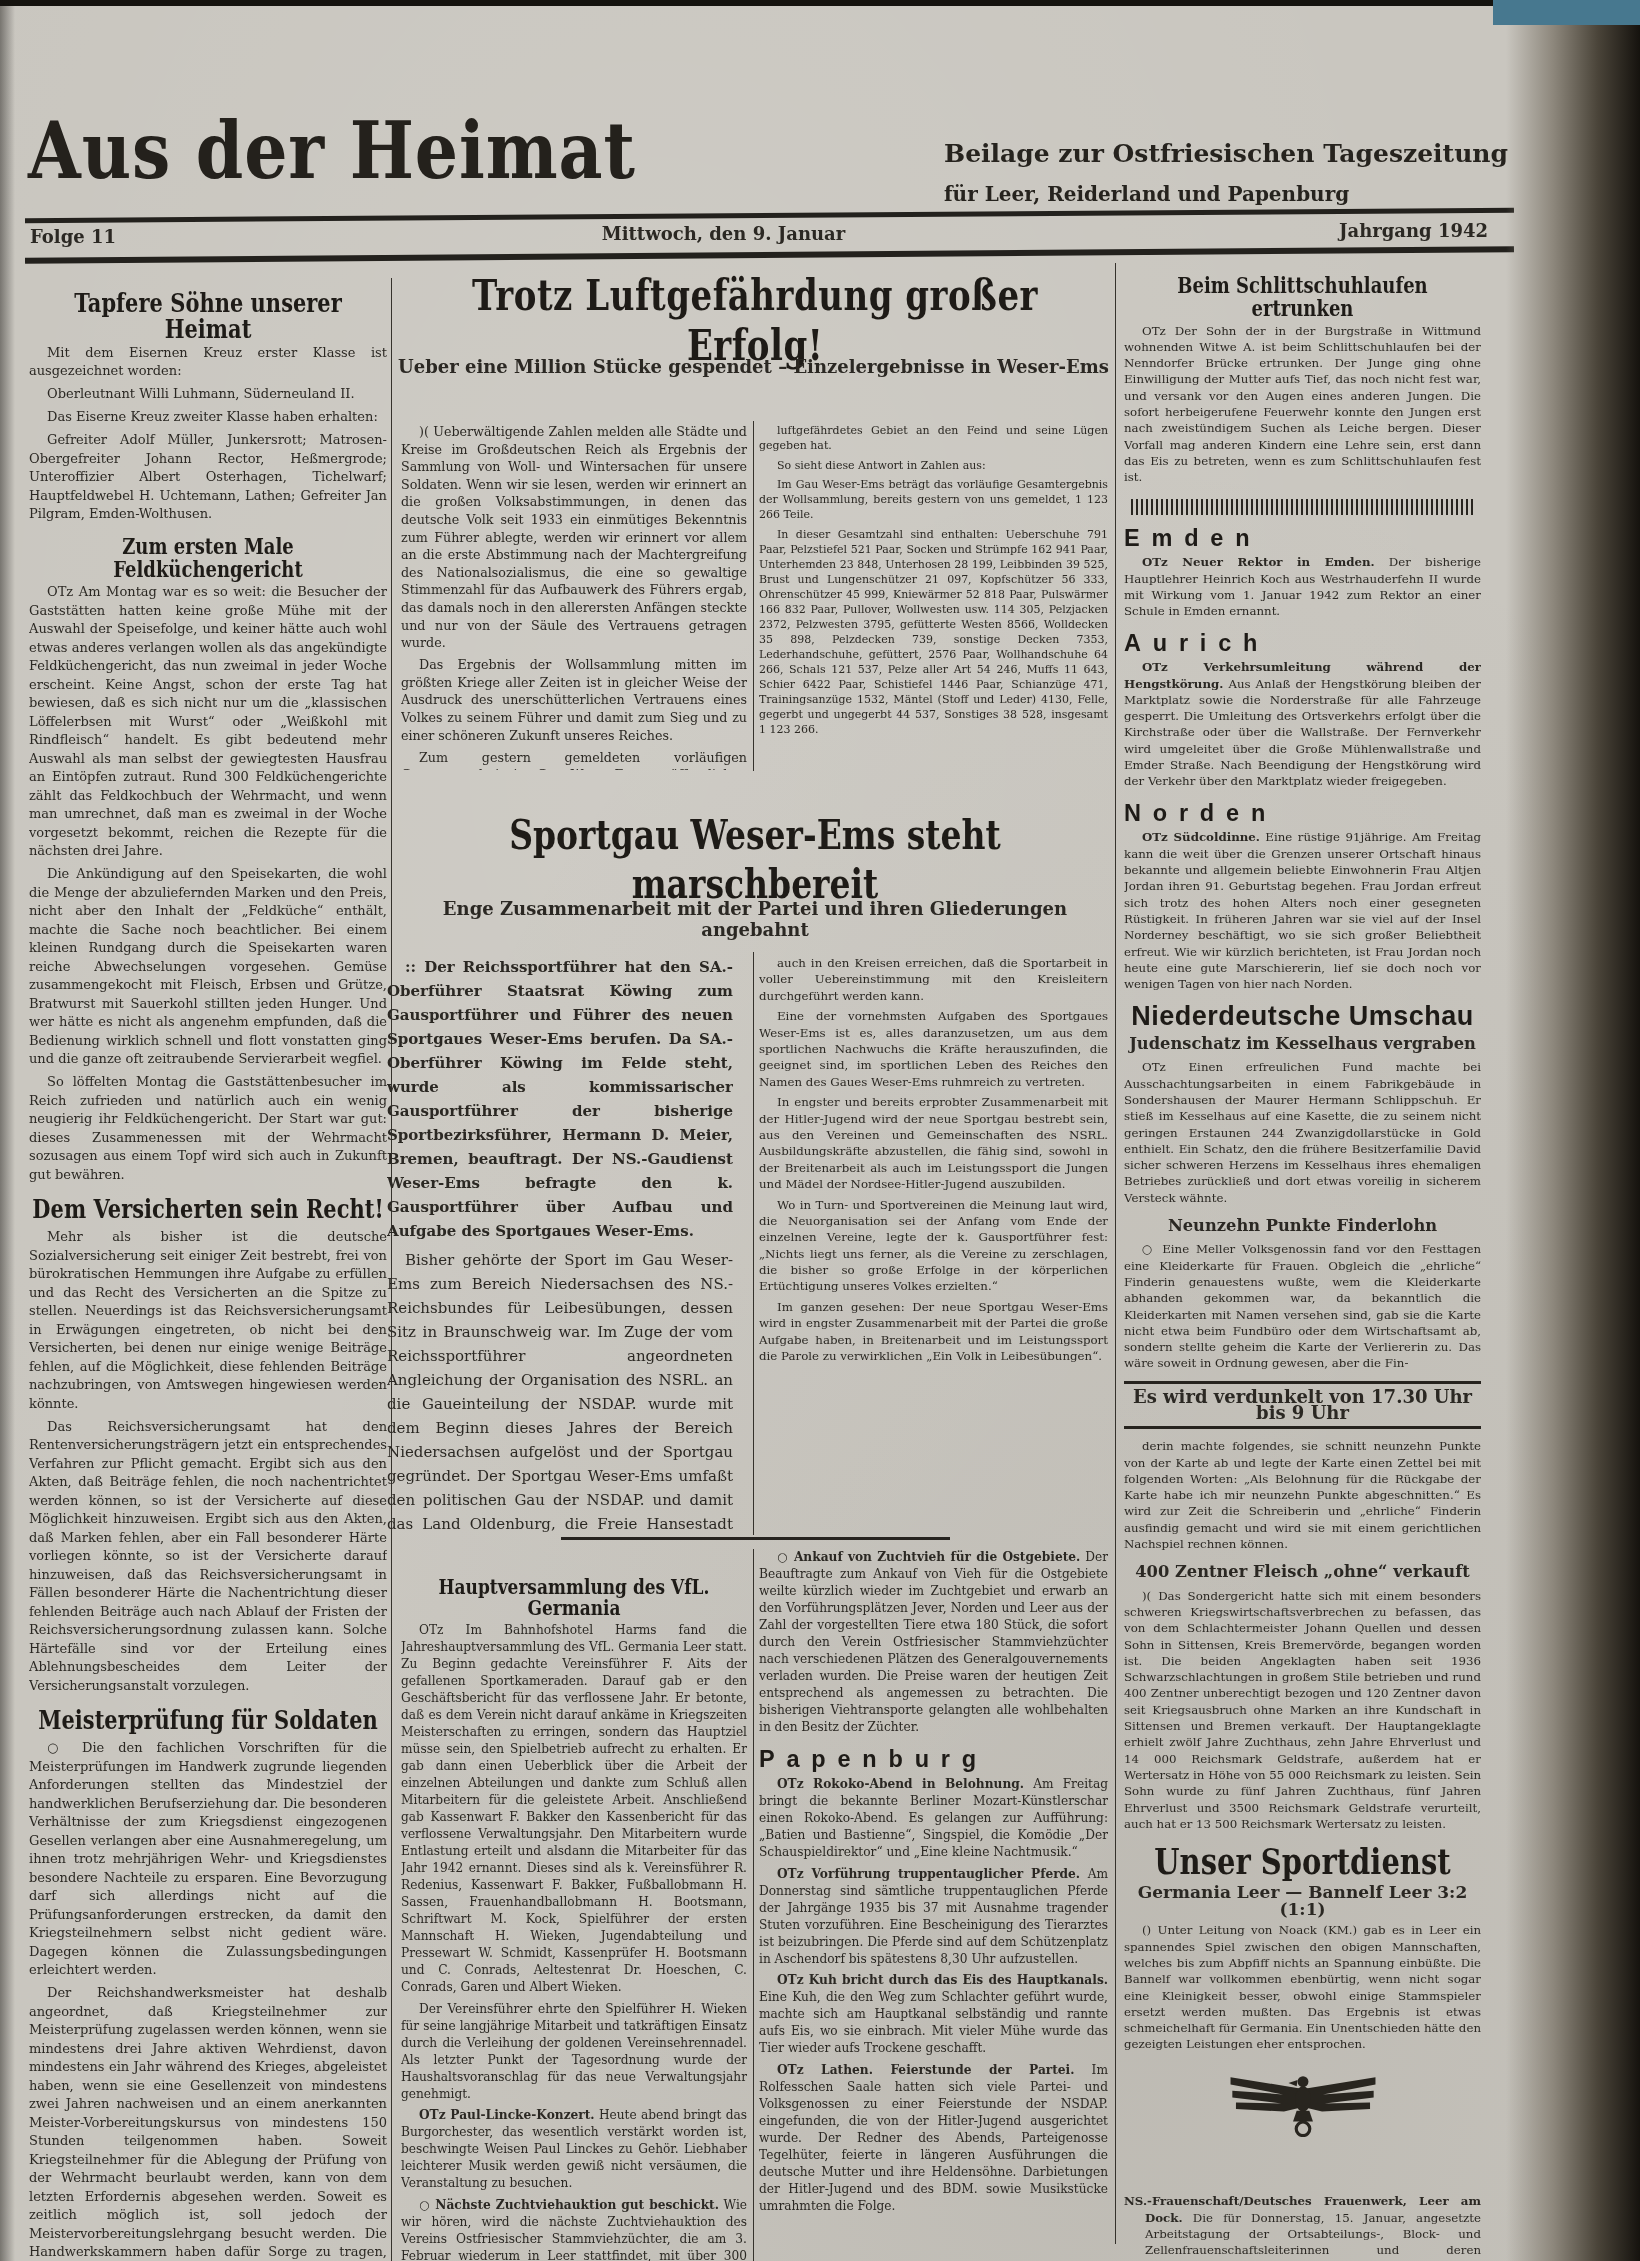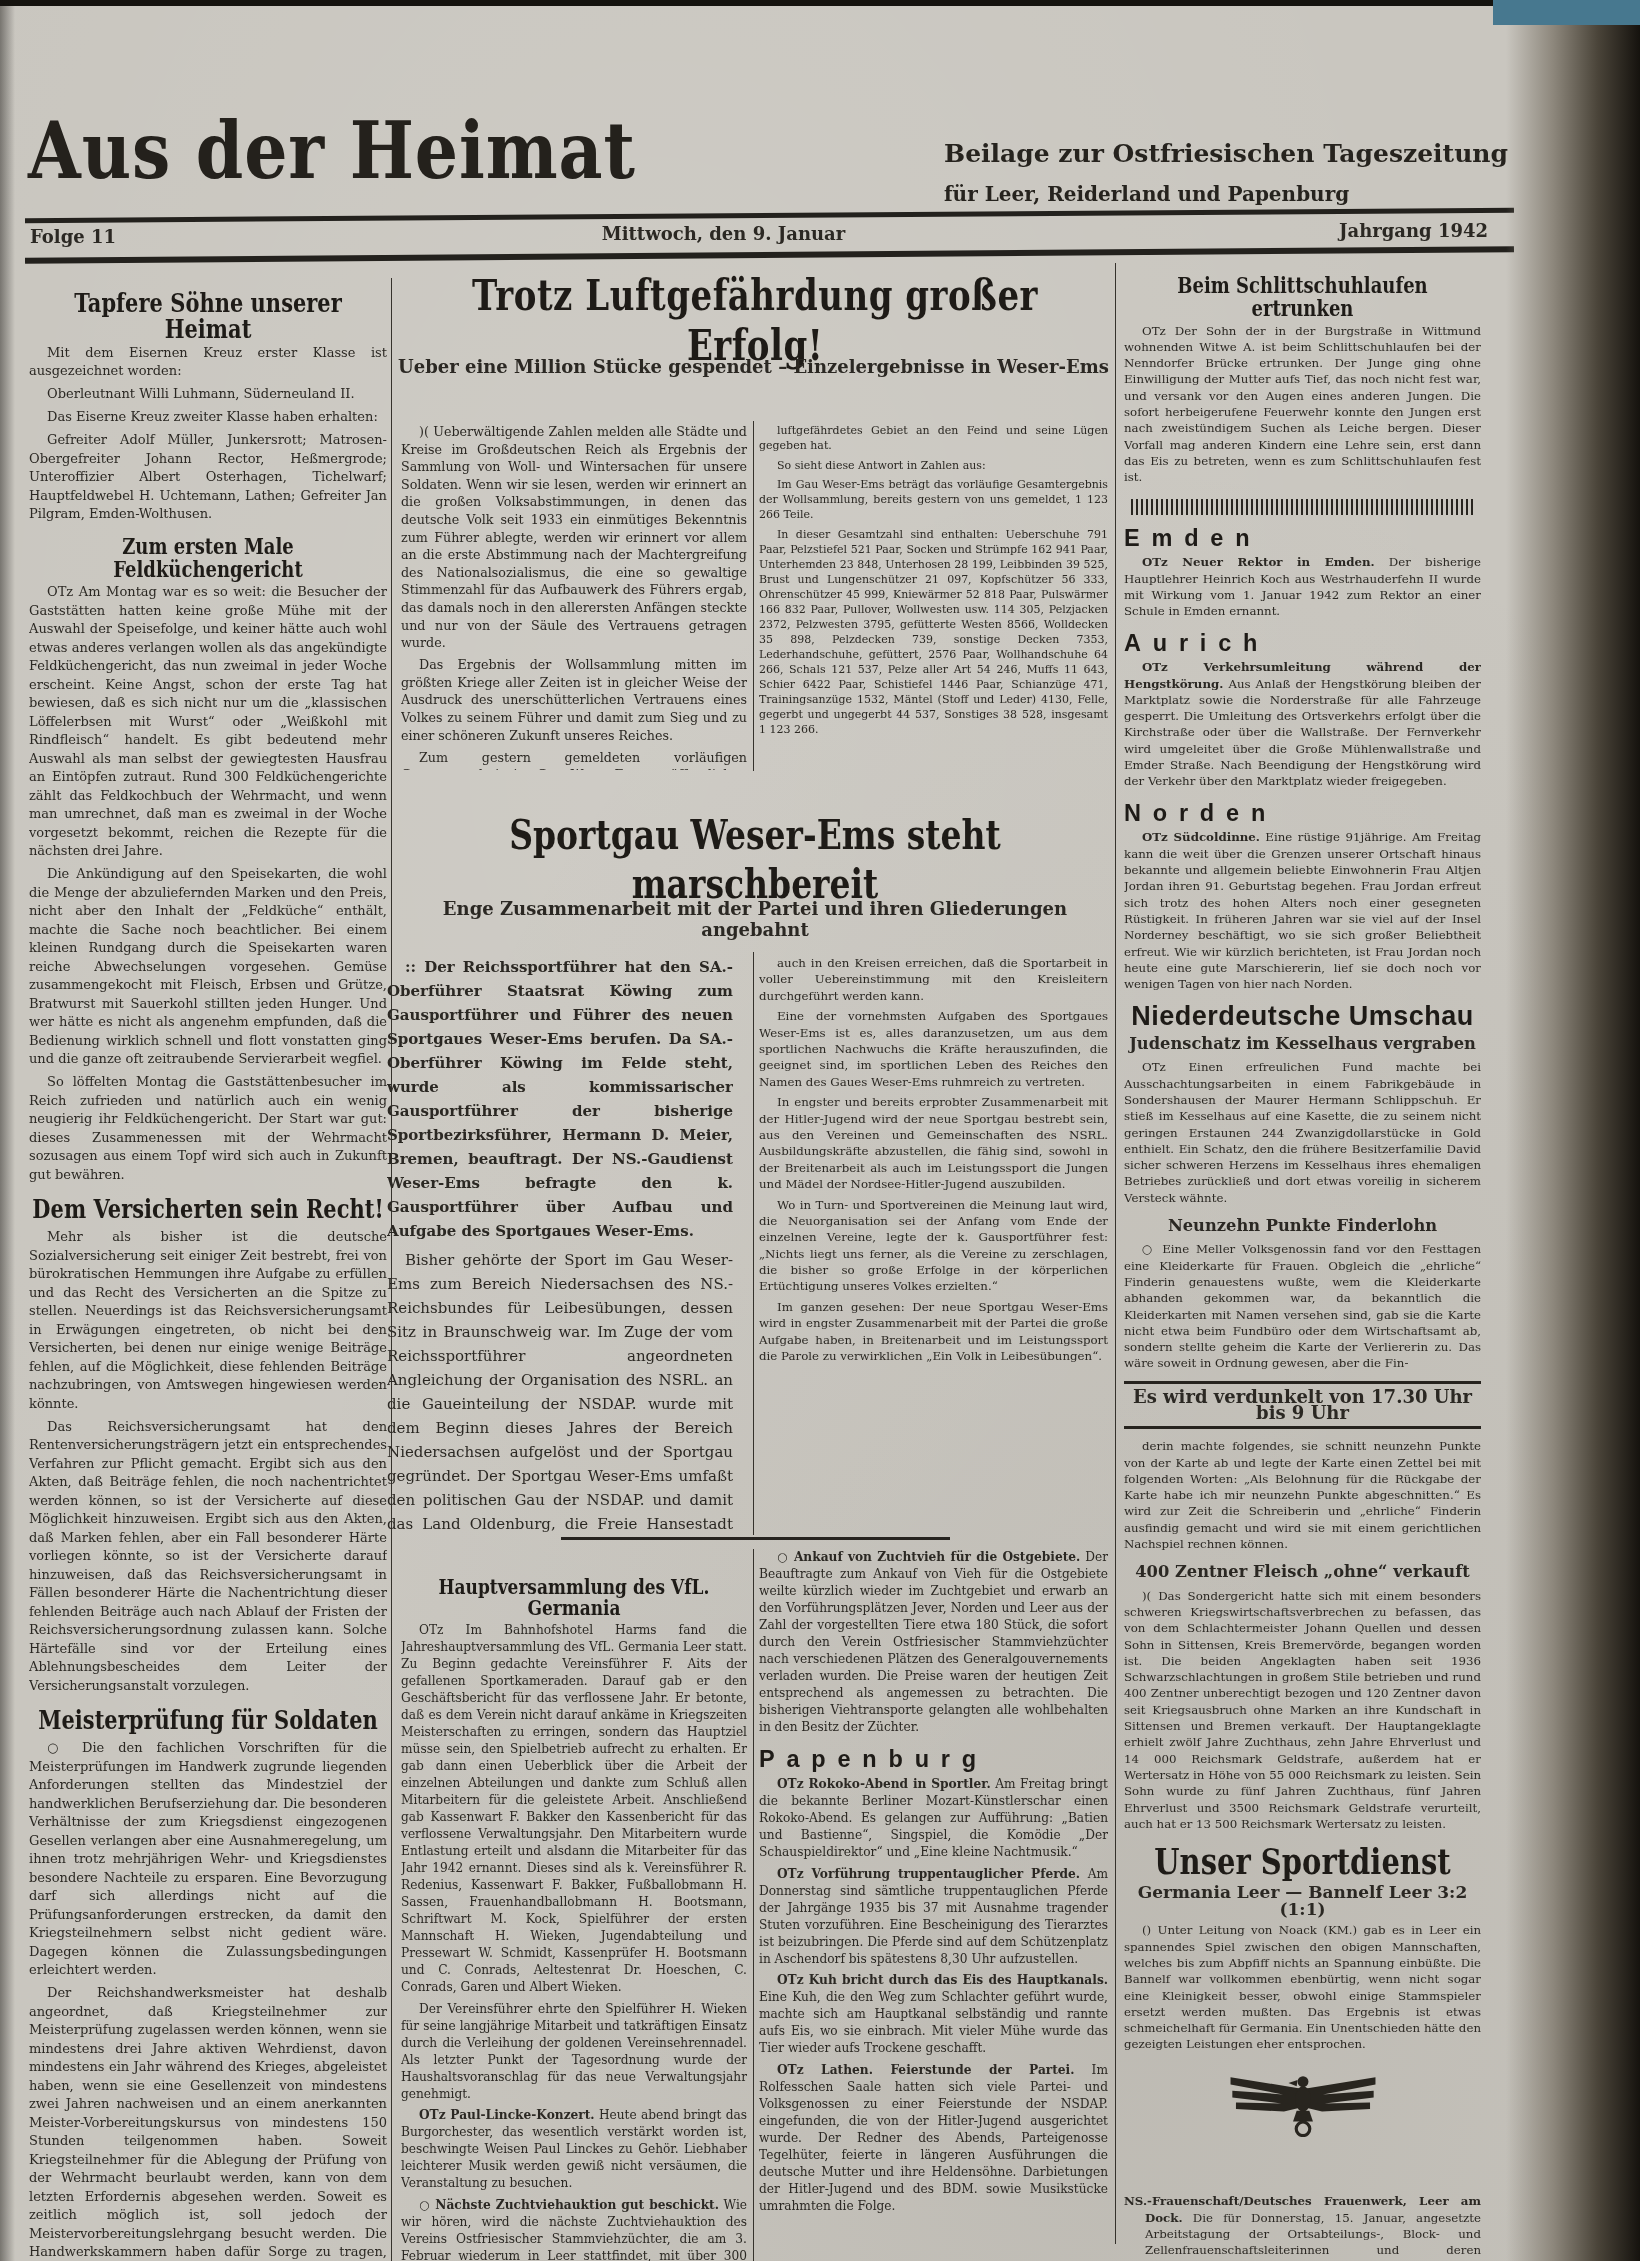--- a/index.html
+++ b/index.html
@@ -168,21 +168,21 @@
     <h2 class="serif h-col2b">Hauptversammlung des VfL. Germania</h2>
     <p class="body">OTz Im Bahnhofshotel Harms fand die Jahreshauptversammlung des VfL. Germania Leer statt. Zu Beginn gedachte Vereinsführer F. Aits der gefallenen Sportkameraden. Darauf gab er den Geschäftsbericht für das verflossene Jahr. Er betonte, daß es dem Verein nicht darauf ankäme in Kriegszeiten Meisterschaften zu erringen, sondern das Hauptziel müsse sein, den Spielbetrieb aufrecht zu erhalten. Er gab dann einen Ueberblick über die Arbeit der einzelnen Abteilungen und dankte zum Schluß allen Mitarbeitern für die geleistete Arbeit. Anschließend gab Kassenwart F. Bakker den Kassenbericht für das verflossene Verwaltungsjahr. Den Mitarbeitern wurde Entlastung erteilt und alsdann die Mitarbeiter für das Jahr 1942 ernannt. Dieses sind als k. Vereinsführer R. Redenius, Kassenwart F. Bakker, Fußballobmann H. Sassen, Frauenhandballobmann H. Bootsmann, Schriftwart M. Kock, Spielführer der ersten Mannschaft H. Wieken, Jugendabteilung und Pressewart W. Schmidt, Kassenprüfer H. Bootsmann und C. Conrads, Aeltestenrat Dr. Hoeschen, C. Conrads, Garen und Albert Wieken.</p>
     <p class="body">Der Vereinsführer ehrte den Spielführer H. Wieken für seine langjährige Mitarbeit und tatkräftigen Einsatz durch die Verleihung der goldenen Vereinsehrennadel. Als letzter Punkt der Tagesordnung wurde der Haushaltsvoranschlag für das neue Verwaltungsjahr genehmigt.</p>
     <p class="body"><span class="lead">OTz Paul-Lincke-Konzert.</span><span> Heute abend bringt das Burgorchester, das wesentlich verstärkt worden ist, beschwingte Weisen Paul Linckes zu Gehör. Liebhaber leichterer Musik werden gewiß nicht versäumen, die Veranstaltung zu besuchen.</span></p>
     <p class="body"><span class="lead">○ Nächste Zuchtviehauktion gut beschickt.</span><span> Wie wir hören, wird die nächste Zuchtviehauktion des Vereins Ostfriesischer Stammviehzüchter, die am 3. Februar wiederum in Leer stattfindet, mit über 300 staatlich gekörten Bullen und etwa 150 hochtragenden Kühen und Rindern beschickt.</span></p>
   </div>
 
   <div class="col" id="col3b">
     <p class="body"><span class="lead">○ Ankauf von Zuchtvieh für die Ostgebiete.</span><span> Der Beauftragte zum Ankauf von Vieh für die Ostgebiete weilte kürzlich wieder im Zuchtgebiet und erwarb an den Vorführungsplätzen Jever, Norden und Leer aus der Zahl der vorgestellten Tiere etwa 180 Stück, die sofort durch den Verein Ostfriesischer Stammviehzüchter nach verschiedenen Plätzen des Generalgouvernements verladen wurden. Die Preise waren der heutigen Zeit entsprechend als angemessen zu betrachten. Die bisherigen Viehtransporte gelangten alle wohlbehalten in den Besitz der Züchter.</span></p>
     <div class="sans-head city">Papenburg</div>
-    <p class="body"><span class="lead">OTz Rokoko-Abend in Sportler.</span><span> Am Freitag bringt die bekannte Berliner Mozart-Künstlerschar einen Rokoko-Abend. Es gelangen zur Aufführung: „Batien und Bastienne“, Singspiel, die Komödie „Der Schauspieldirektor“ und „Eine kleine Nachtmusik.“</span></p>
+    <p class="body"><span class="lead">OTz Rokoko-Abend in Belohnung.</span><span> Am Freitag bringt die bekannte Berliner Mozart-Künstlerschar einen Rokoko-Abend. Es gelangen zur Aufführung: „Batien und Bastienne“, Singspiel, die Komödie „Der Schauspieldirektor“ und „Eine kleine Nachtmusik.“</span></p>
     <p class="body"><span class="lead">OTz Vorführung truppentauglicher Pferde.</span><span> Am Donnerstag sind sämtliche truppentauglichen Pferde der Jahrgänge 1935 bis 37 mit Ausnahme tragender Stuten vorzuführen. Eine Bescheinigung des Tierarztes ist beizubringen. Die Pferde sind auf dem Schützenplatz in Aschendorf bis spätestens 8,30 Uhr aufzustellen.</span></p>
     <p class="body"><span class="lead">OTz Kuh bricht durch das Eis des Hauptkanals.</span><span> Eine Kuh, die den Weg zum Schlachter geführt wurde, machte sich am Hauptkanal selbständig und rannte aufs Eis, wo sie einbrach. Mit vieler Mühe wurde das Tier wieder aufs Trockene geschafft.</span></p>
     <p class="body"><span class="lead">OTz Lathen. Feierstunde der Partei.</span><span> Im Rolfesschen Saale hatten sich viele Partei- und Volksgenossen zu einer Feierstunde der NSDAP. eingefunden, die von der Hitler-Jugend ausgerichtet wurde. Der Redner des Abends, Parteigenosse Tegelhüter, feierte in längeren Ausführungen die deutsche Mutter und ihre Heldensöhne. Darbietungen der Hitler-Jugend und des BDM. sowie Musikstücke umrahmten die Folge.</span></p>
   </div>
 
   <div class="col" id="col4">
     <h2 class="serif h-col4a">Beim Schlittschuhlaufen ertrunken</h2>
     <p class="body">OTz Der Sohn der in der Burgstraße in Wittmund wohnenden Witwe A. ist beim Schlittschuhlaufen bei der Nenndorfer Brücke ertrunken. Der Junge ging ohne Einwilligung der Mutter aufs Tief, das noch nicht fest war, und versank vor den Augen eines anderen Jungen. Die sofort herbeigerufene Feuerwehr konnte den Jungen erst nach zweistündigem Suchen als Leiche bergen. Dieser Vorfall mag anderen Kindern eine Lehre sein, erst dann das Eis zu betreten, wenn es zum Schlittschuhlaufen fest ist.</p>
 
     <div class="hatch"></div>

